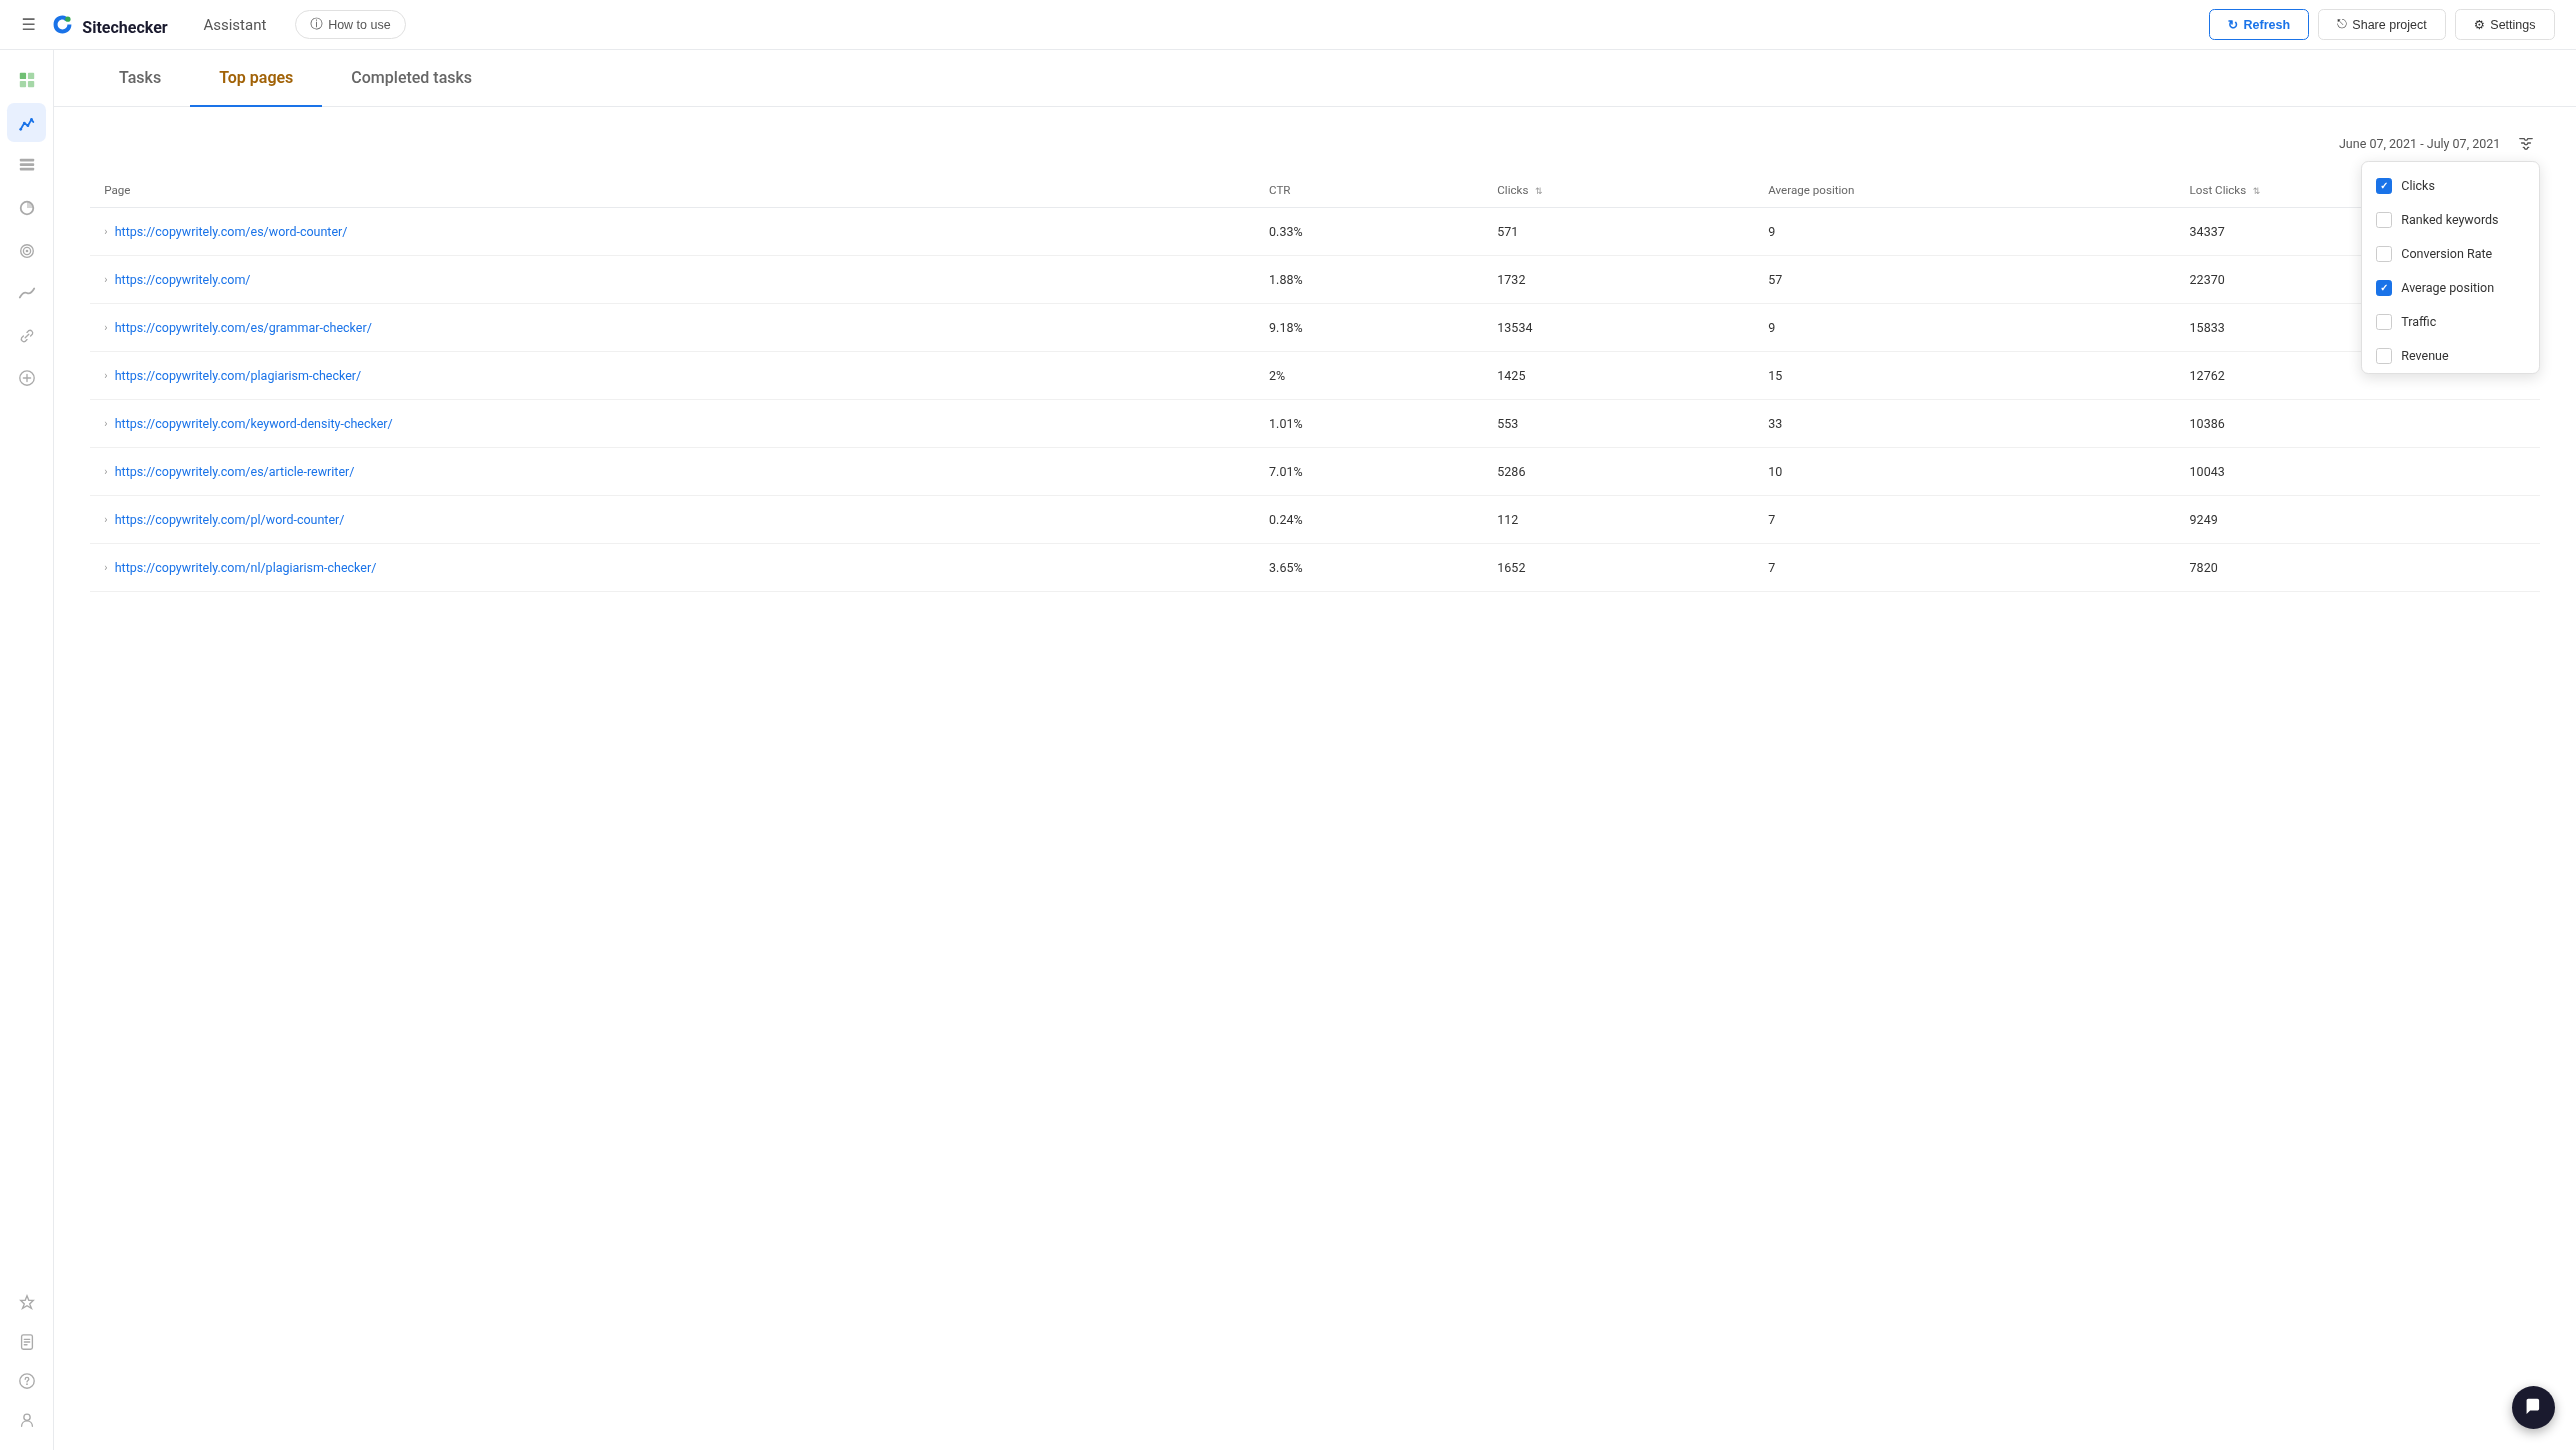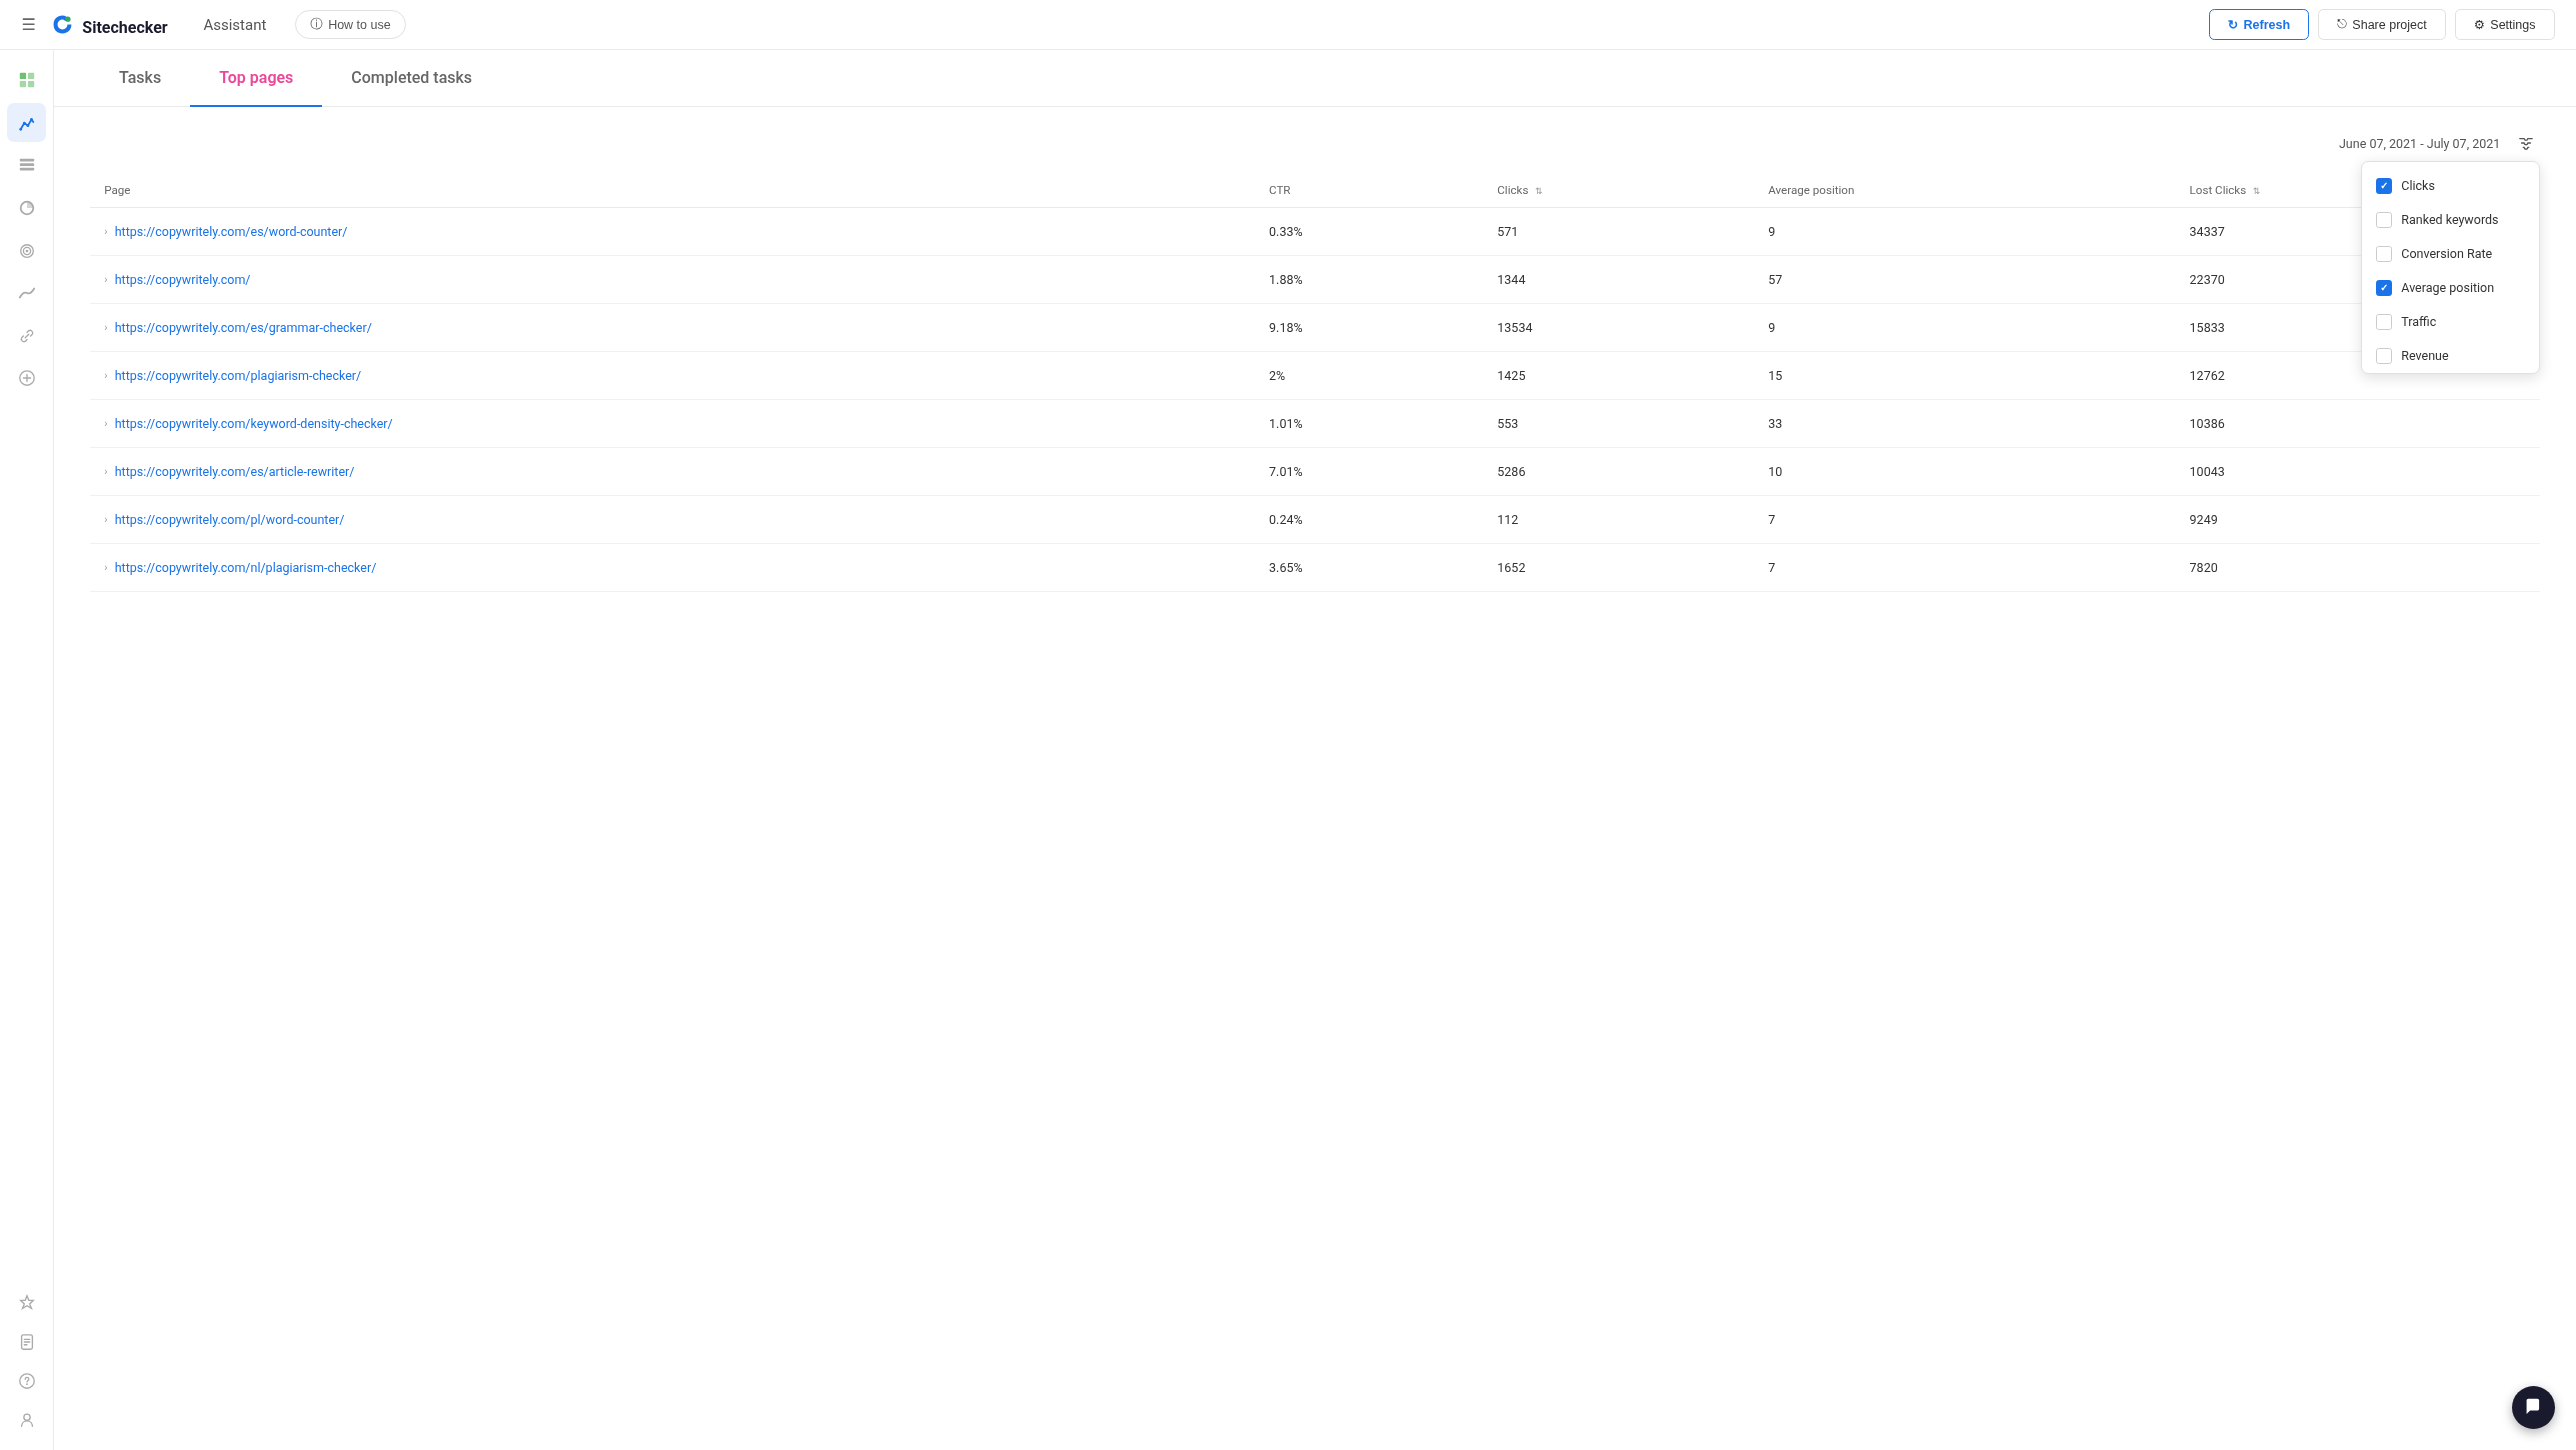--- a/index.html
+++ b/index.html
@@ -58,21 +58,21 @@
       margin-top: 50px; margin-left: 54px; background: #fff; min-height: calc(100vh - 50px);
       padding: 0;
     }
     .tabs-bar {
       display: flex; border-bottom: 0.9px solid #e8eaed; padding: 0 36px;
     }
     .tab {
       padding: 18px 29px; font-size: 16px; font-weight: 500; color: #666;
       cursor: pointer; border-bottom: 2.7px solid transparent; margin-bottom: -0.9px;
     }
-    .tab.active { color: #ec4899; border-bottom-color: #1a73e8; font-weight: 600; }
+    .tab.active { color: #a16207; border-bottom-color: #1a73e8; font-weight: 600; }
 
     .content-area { padding: 21.5px 36px; }
     .subtitle { color: #555; font-size: 12.5px; margin-bottom: 18px; }
 
     .filter-row {
       display: flex; align-items: center; justify-content: flex-end;
       margin-bottom: 14.3px; gap: 10.7px; position: relative;
     }
     .date-range { font-size: 12.5px; color: #555; }
     .filter-icon {
@@ -336,21 +336,21 @@
     <td>34337</td>
   </tr>
             <tr>
     <td>
       <div class="page-cell">
         <span class="row-toggle">›</span>
         <a class="page-link" href="#">https://copywritely.com/</a>
       </div>
     </td>
     <td>1.88%</td>
-    <td>1344</td>
+    <td>1732</td>
     <td>57</td>
     <td>22370</td>
   </tr>
             <tr>
     <td>
       <div class="page-cell">
         <span class="row-toggle">›</span>
         <a class="page-link" href="#">https://copywritely.com/es/grammar-checker/</a>
       </div>
     </td>

